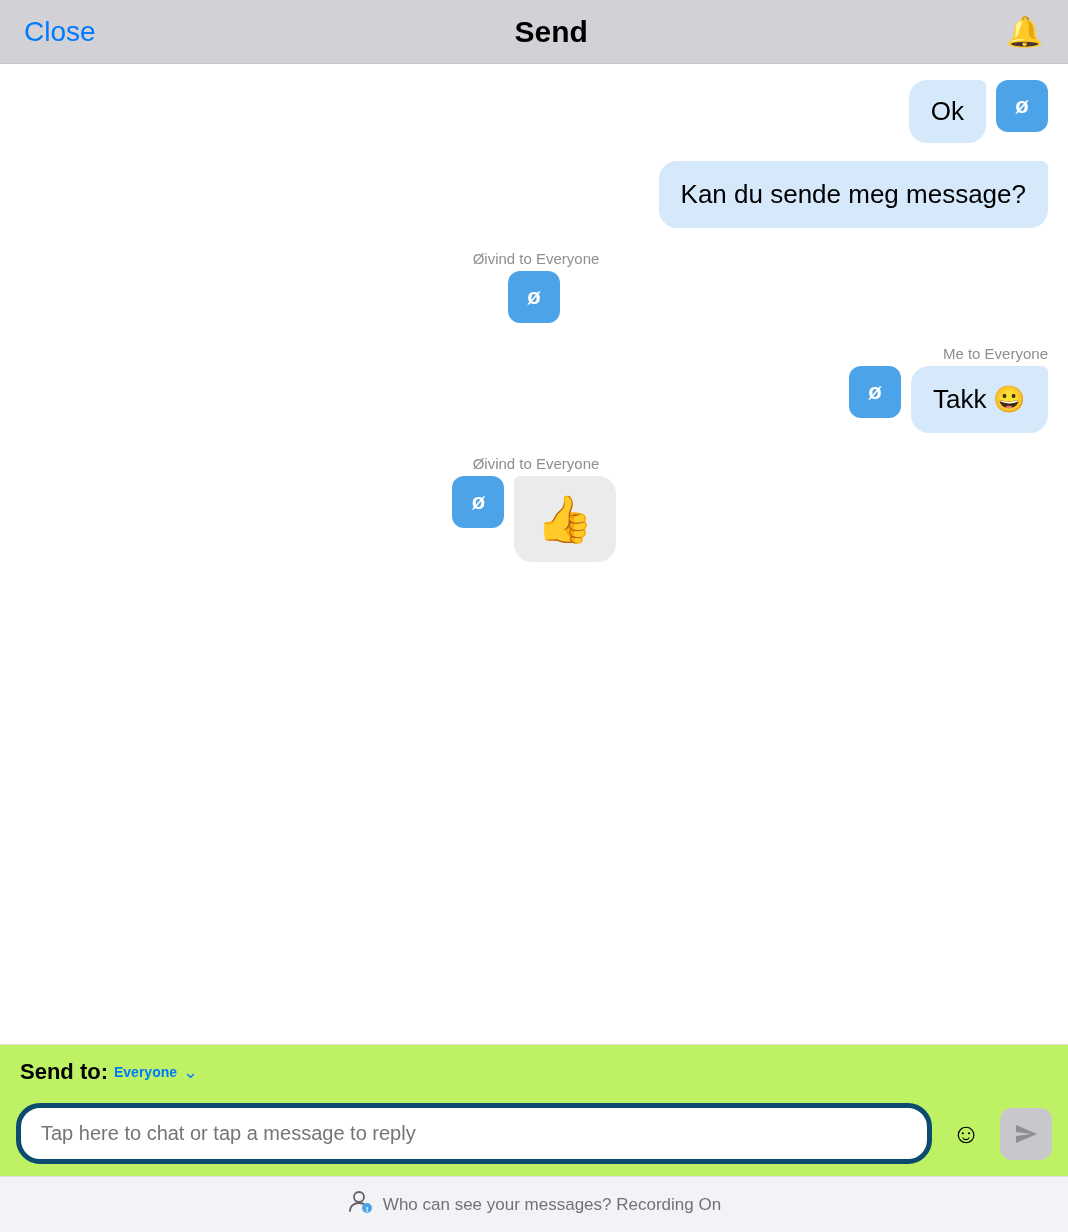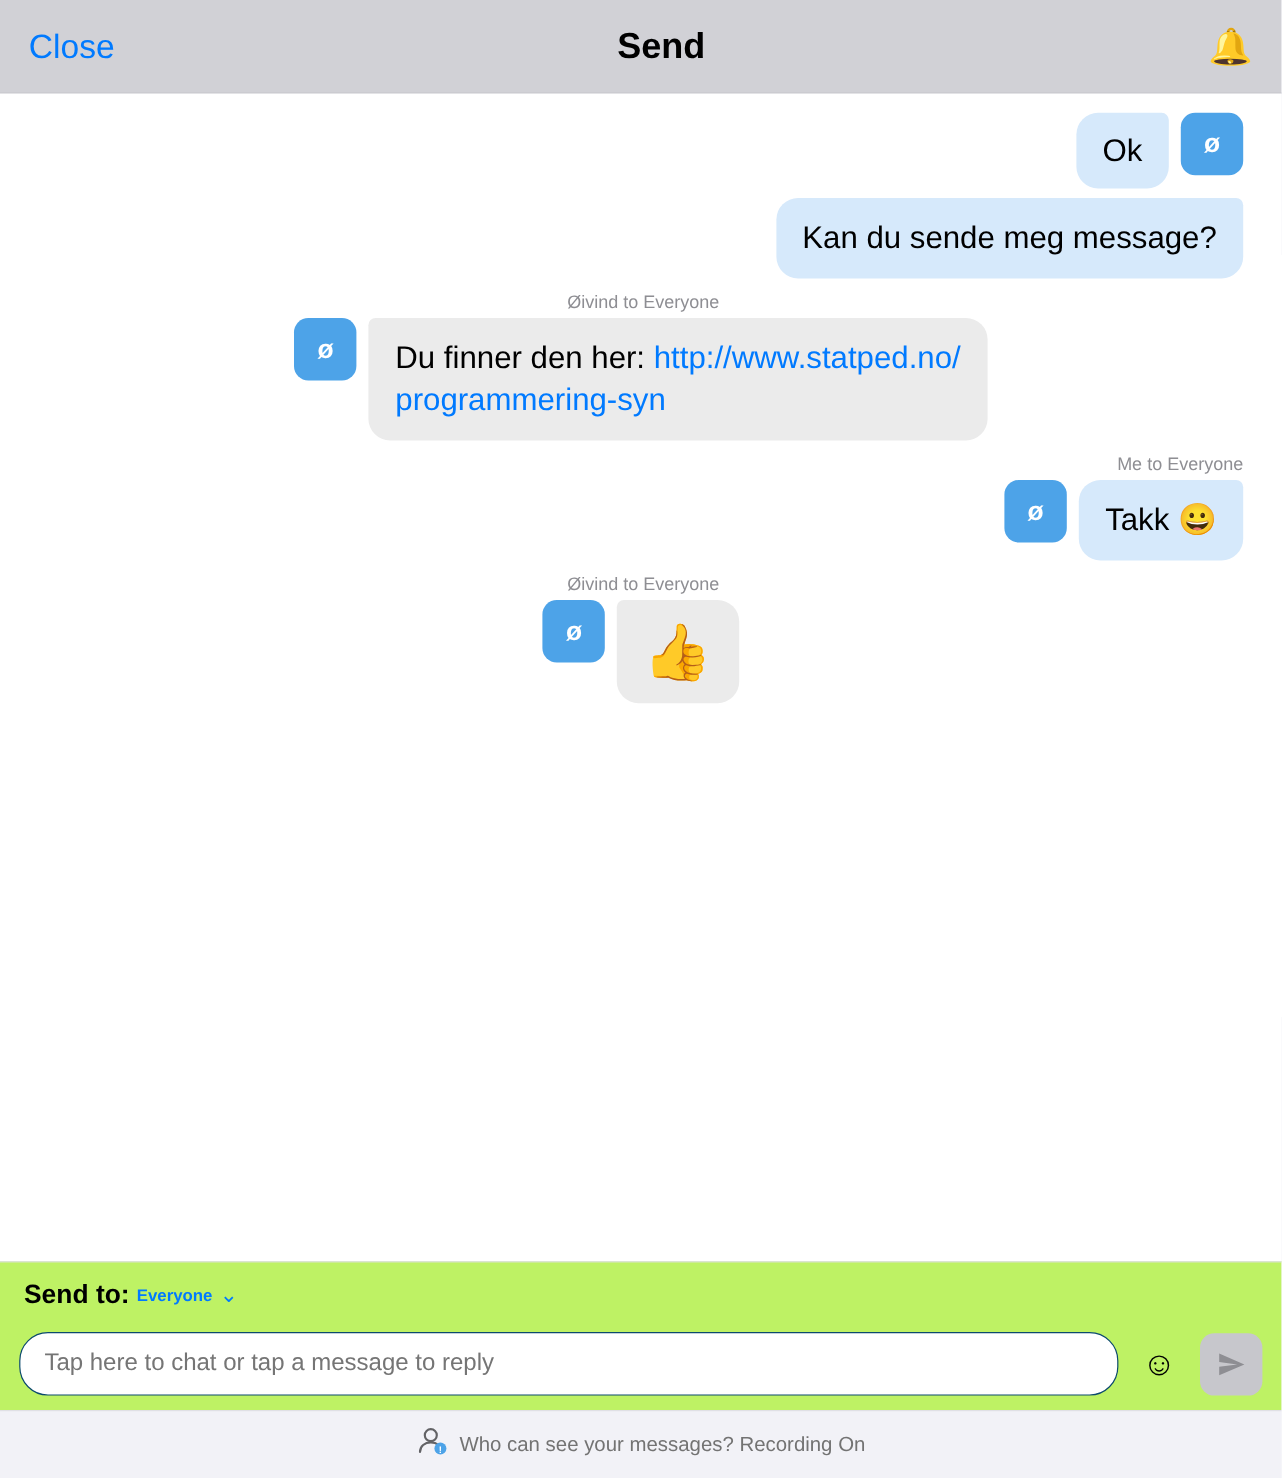--- a/index.html
+++ b/index.html
@@ -13,21 +13,21 @@
       overflow: hidden;
     }
 
     
     .header {
       background: #d1d1d6;
       display: flex;
       align-items: center;
       justify-content: space-between;
       padding: 16px 24px;
-      height: 78px;
+      height: 64px;
       border-bottom: 1px solid #c7c7cc;
     }
     .header-close {
       color: #007aff;
       font-size: 28px;
       font-weight: 400;
       cursor: pointer;
       background: none;
       border: none;
     }
@@ -38,25 +38,25 @@
     }
     .header-bell {
       color: #007aff;
       font-size: 30px;
     }
 
     
     .messages-area {
       flex: 1;
       background: #fff;
-      padding: 16px 32px;
+      padding: 16px 20px;
       overflow-y: auto;
       display: flex;
       flex-direction: column;
-      gap: 4px;
+      gap: 14px;
     }
 
     
     .avatar {
       width: 52px;
       height: 52px;
       background: #4da3e8;
       border-radius: 12px;
       display: flex;
       align-items: center;
@@ -175,21 +175,21 @@
     }
 
     .input-row {
       padding: 8px 16px 12px 16px;
       display: flex;
       align-items: center;
       gap: 10px;
     }
     .chat-input {
       flex: 1;
-      border: 1px solid #0c4a6e;
+      border: 5px solid #0c4a6e;
       border-radius: 24px;
       padding: 14px 20px;
       font-size: 20px;
       color: #8e8e93;
       background: #fff;
       outline: none;
     }
     .emoji-btn {
       width: 48px;
       height: 48px;
@@ -251,23 +251,20 @@
   <div class="msg-row outgoing">
     <div class="msg-body-row">
       <div class="bubble outgoing">Kan du sende meg message?</div>
     </div>
   </div>
 
   <div class="msg-row incoming">
     <div class="msg-sender-label">Øivind to Everyone</div>
     <div class="msg-body-row">
       <div class="avatar">ø</div>
-      <div class="bubble incoming">
-        <span>Du finner den her: </span><a href="#">http://www.statped.no/<br>programmering-syn</a>
-      </div>
     </div>
   </div>
 
   <div class="msg-row outgoing">
     <div class="msg-sender-label">Me to Everyone</div>
     <div class="msg-body-row">
       <div class="bubble outgoing">Takk 😀</div>
       <div class="avatar">ø</div>
     </div>
   </div>

